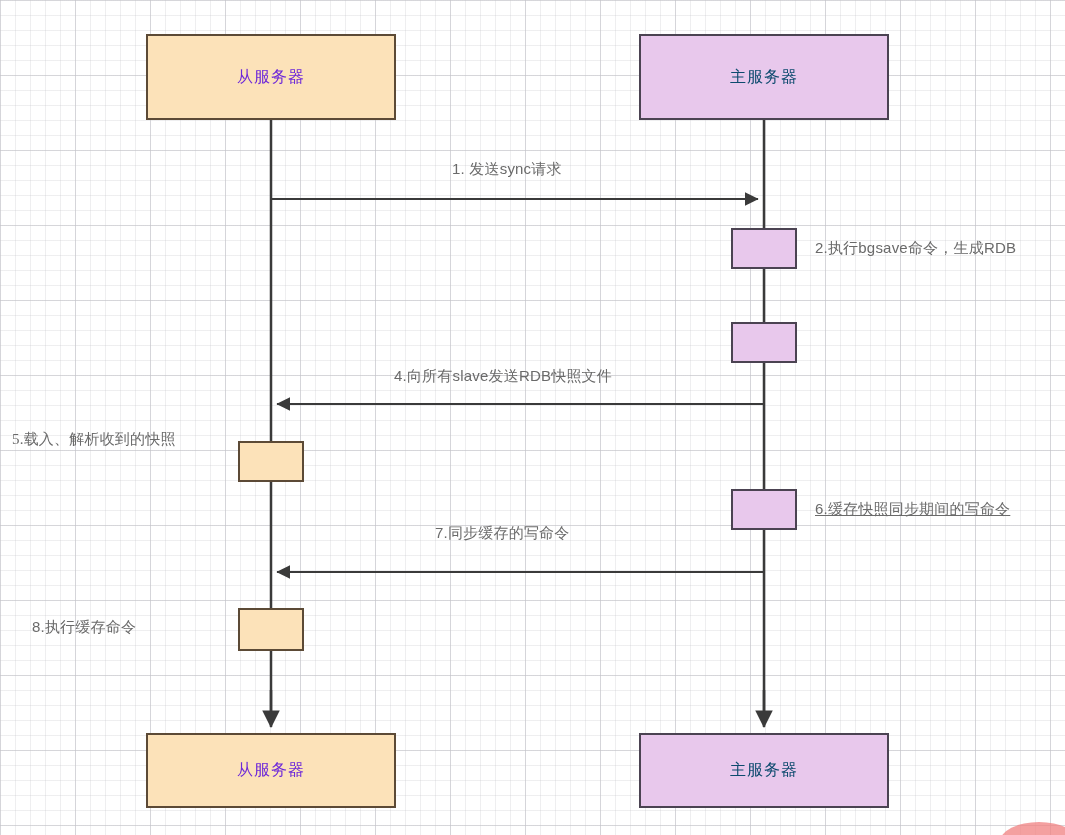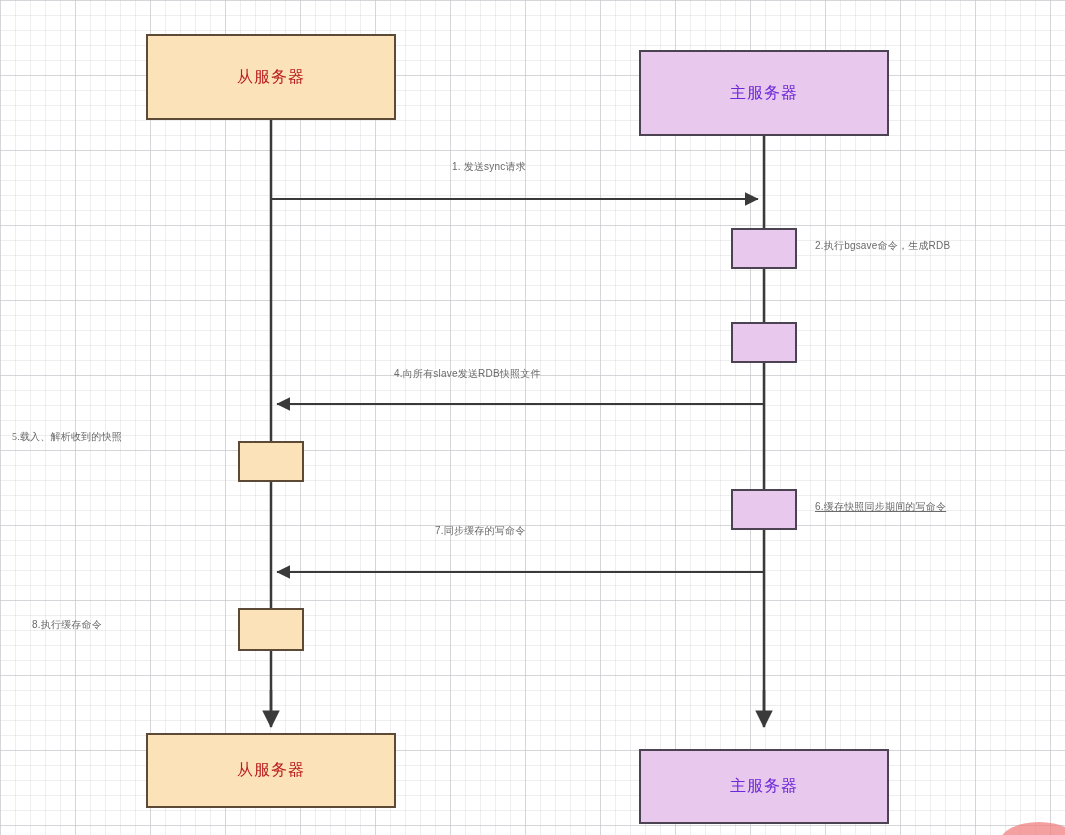--- a/index.html
+++ b/index.html
@@ -36,43 +36,42 @@
     box-sizing: border-box;
     display: flex;
     align-items: center;
     justify-content: center;
     font-size: 16px;
     letter-spacing: 1px;
   }
   .actor-slave {
     background: #fce2b9;
     border: 2px solid #5c4a36;
-    color: #b91c1c;
+    color: #6d28d9;
   }
   .actor-master {
     background: #e8c8ec;
     border: 2px solid #4b4352;
-    color: #6d28d9;
-    margin-top: 16px;
+    color: #0c4a6e;
   }
   .activation {
     position: absolute;
     box-sizing: border-box;
   }
   .act-slave {
     background: #fce2b9;
     border: 2px solid #5c4a36;
   }
   .act-master {
     background: #e8c8ec;
     border: 2px solid #4b4352;
   }
   .msg-label {
     position: absolute;
-    font-size: 10px;
+    font-size: 15px;
     color: #6a6a6a;
     white-space: nowrap;
     letter-spacing: 0.2px;
   }
   .corner-blob {
     position: absolute;
     border-radius: 50%;
     background: #f08080;
     opacity: 0.75;
   }

